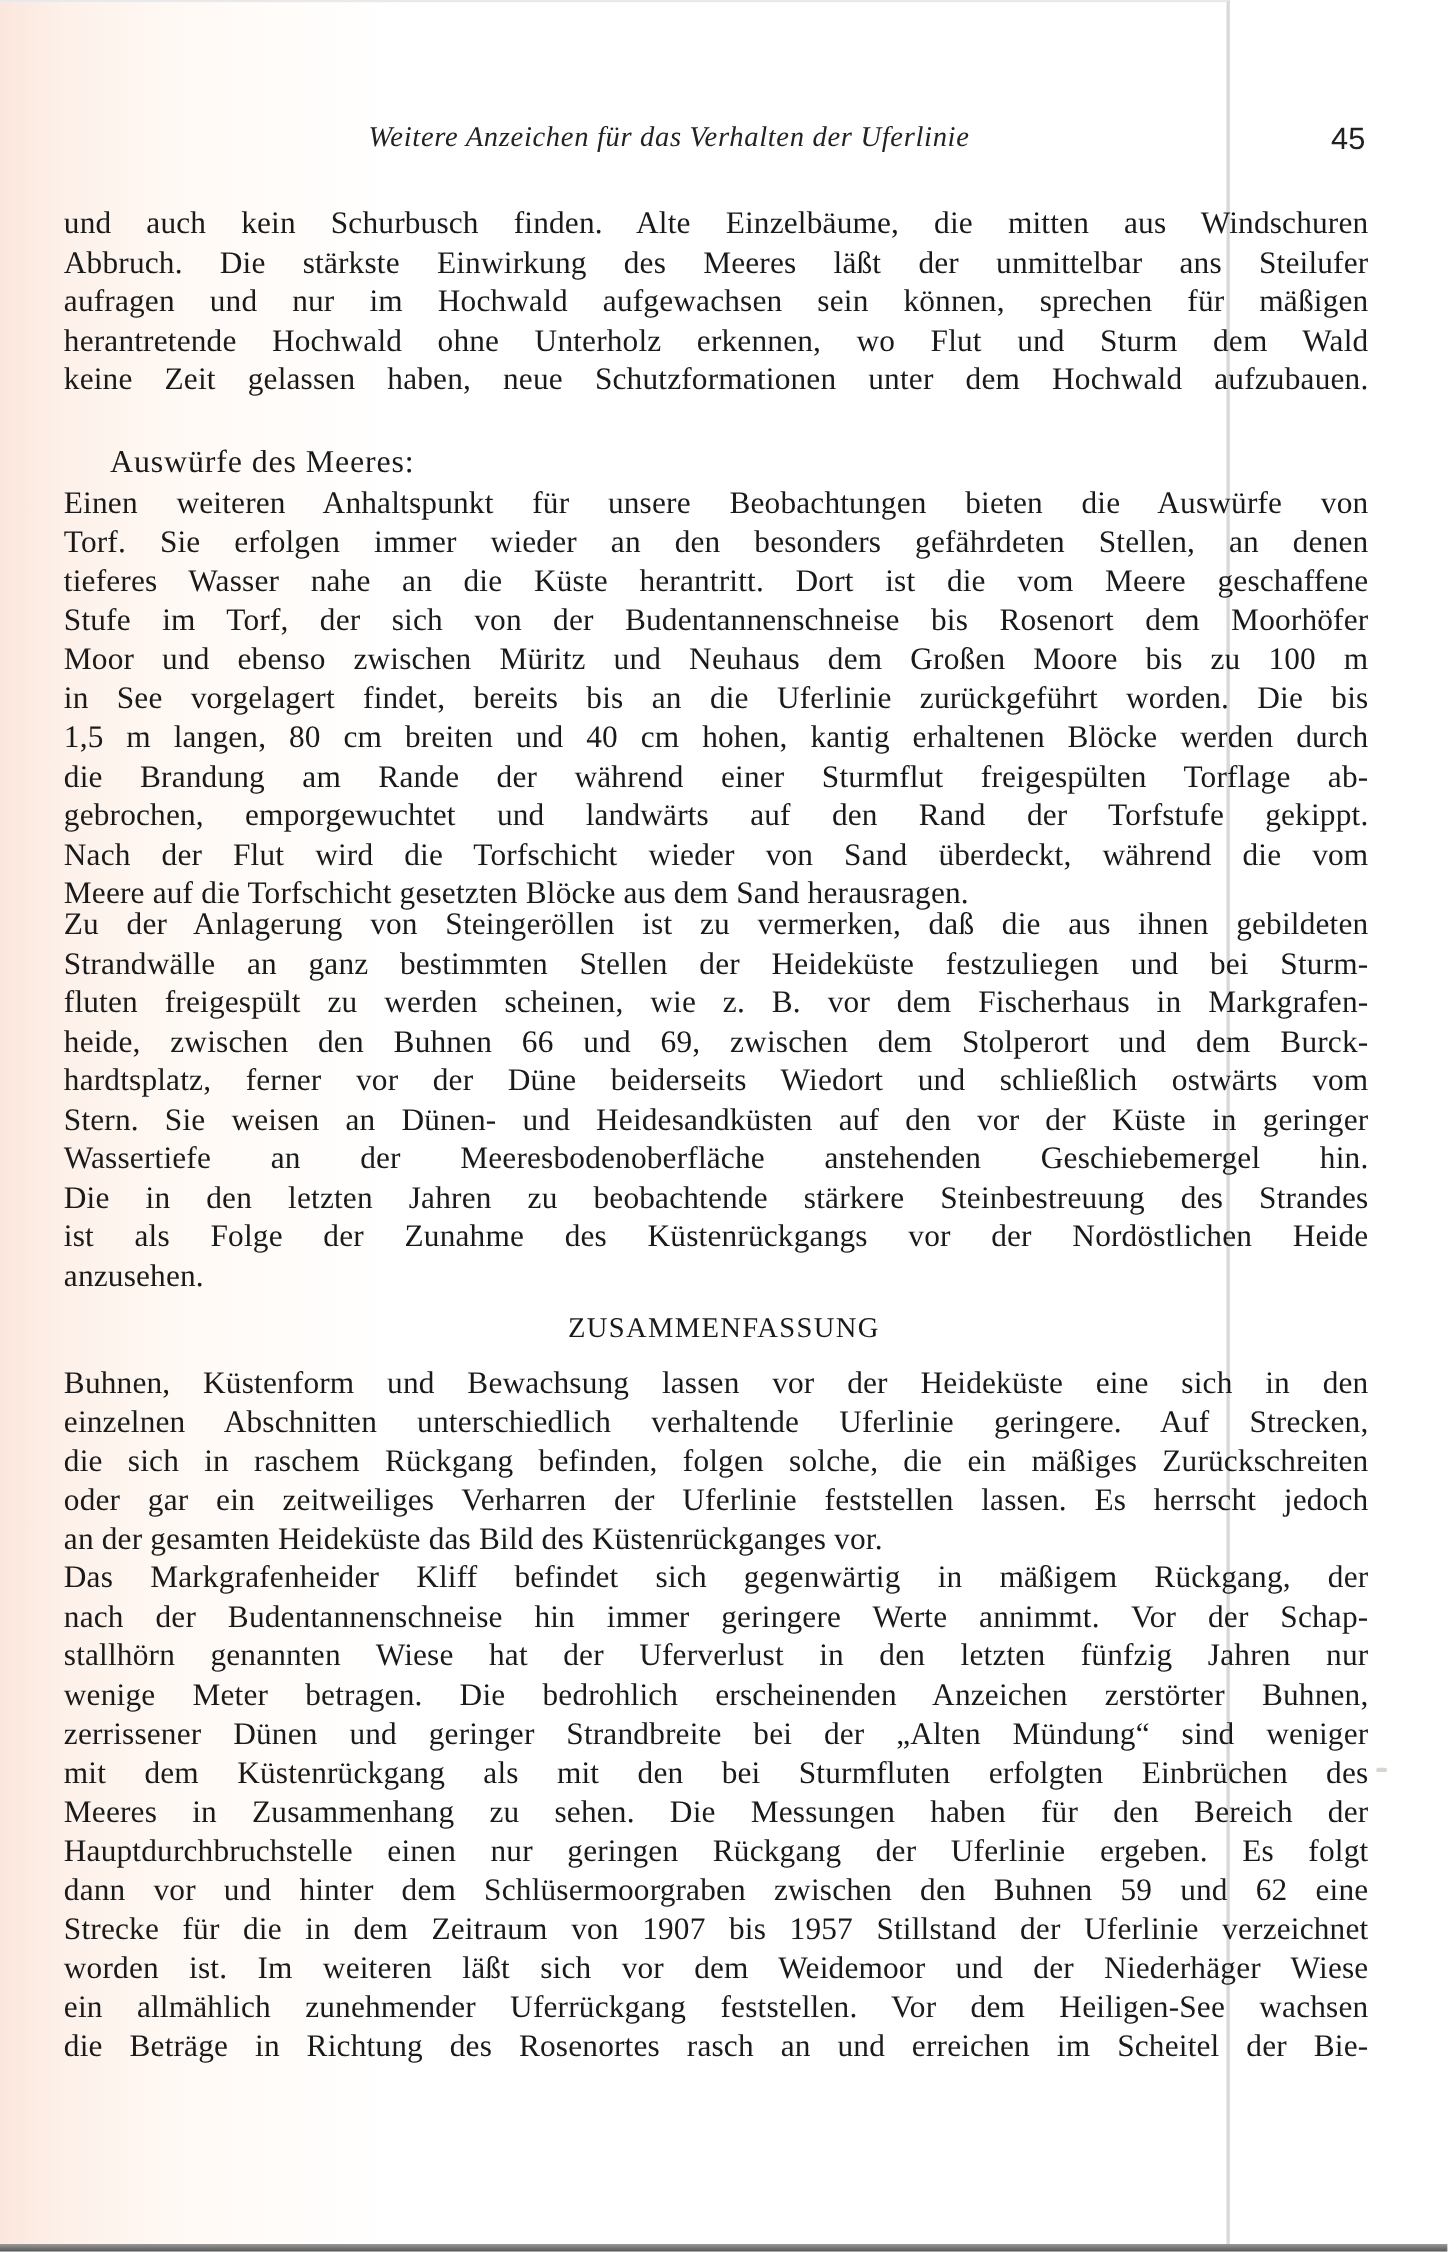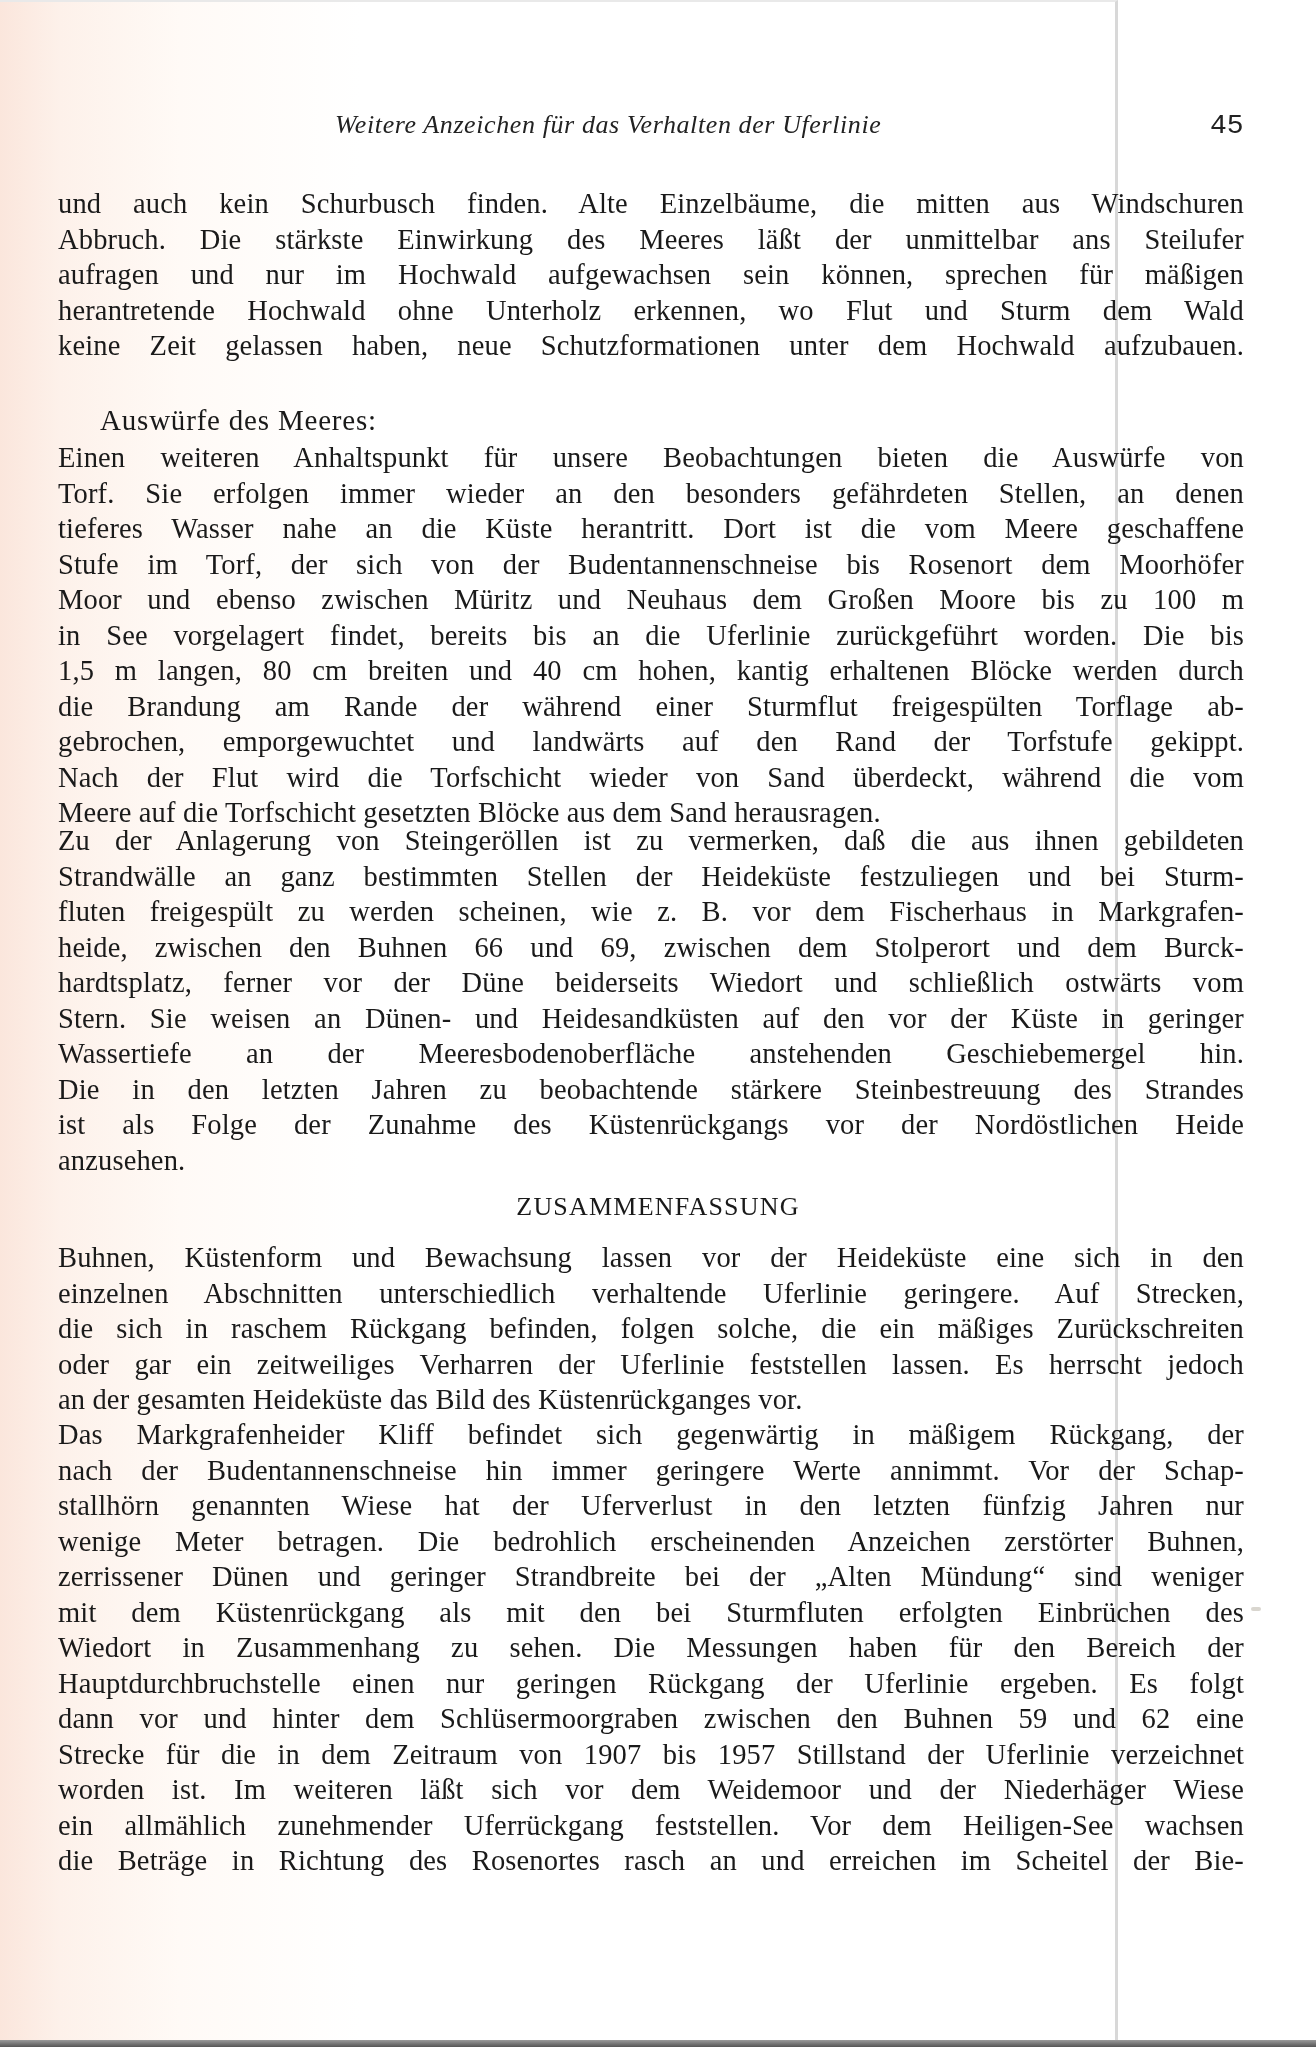--- a/index.html
+++ b/index.html
@@ -48,21 +48,21 @@
       font-family: "Liberation Serif", "DejaVu Serif", serif;
       font-style: italic;
       font-size: 26px;
       letter-spacing: 0.6px;
       color: #222;
     }
     .page-number {
       position: absolute;
       left: 1210px;
       top: 0;
-      font-family: Liberation Mono, monospace;
+      font-family: Liberation Sans, sans-serif;
       font-size: 28px;
       color: #222;
     }
     .text-block {
       position: absolute;
       left: 58px;
       width: 1186px;
     }
     .line {
       display: block;
@@ -166,21 +166,21 @@
     <span class="line last">an der gesamten Heideküste das Bild des Küstenrückganges vor.</span>
   </div>
 
   <div class="text-block" style="top:1415px;">
     <span class="line">Das Markgrafenheider Kliff befindet sich gegenwärtig in mäßigem Rückgang, der</span>
     <span class="line">nach der Budentannenschneise hin immer geringere Werte annimmt. Vor der Schap-</span>
     <span class="line">stallhörn genannten Wiese hat der Uferverlust in den letzten fünfzig Jahren nur</span>
     <span class="line">wenige Meter betragen. Die bedrohlich erscheinenden Anzeichen zerstörter Buhnen,</span>
     <span class="line">zerrissener Dünen und geringer Strandbreite bei der „Alten Mündung“ sind weniger</span>
     <span class="line">mit dem Küstenrückgang als mit den bei Sturmfluten erfolgten Einbrüchen des</span>
-    <span class="line">Wiedort in Zusammenhang zu sehen. Die Messungen haben für den Bereich der</span>
+    <span class="line">Meeres in Zusammenhang zu sehen. Die Messungen haben für den Bereich der</span>
     <span class="line">Hauptdurchbruchstelle einen nur geringen Rückgang der Uferlinie ergeben. Es folgt</span>
     <span class="line">dann vor und hinter dem Schlüsermoorgraben zwischen den Buhnen 59 und 62 eine</span>
     <span class="line">Strecke für die in dem Zeitraum von 1907 bis 1957 Stillstand der Uferlinie verzeichnet</span>
     <span class="line">worden ist. Im weiteren läßt sich vor dem Weidemoor und der Niederhäger Wiese</span>
     <span class="line">ein allmählich zunehmender Uferrückgang feststellen. Vor dem Heiligen-See wachsen</span>
     <span class="line">die Beträge in Richtung des Rosenortes rasch an und erreichen im Scheitel der Bie-</span>
   </div>
 
   <div class="speck"></div>
 </div>

